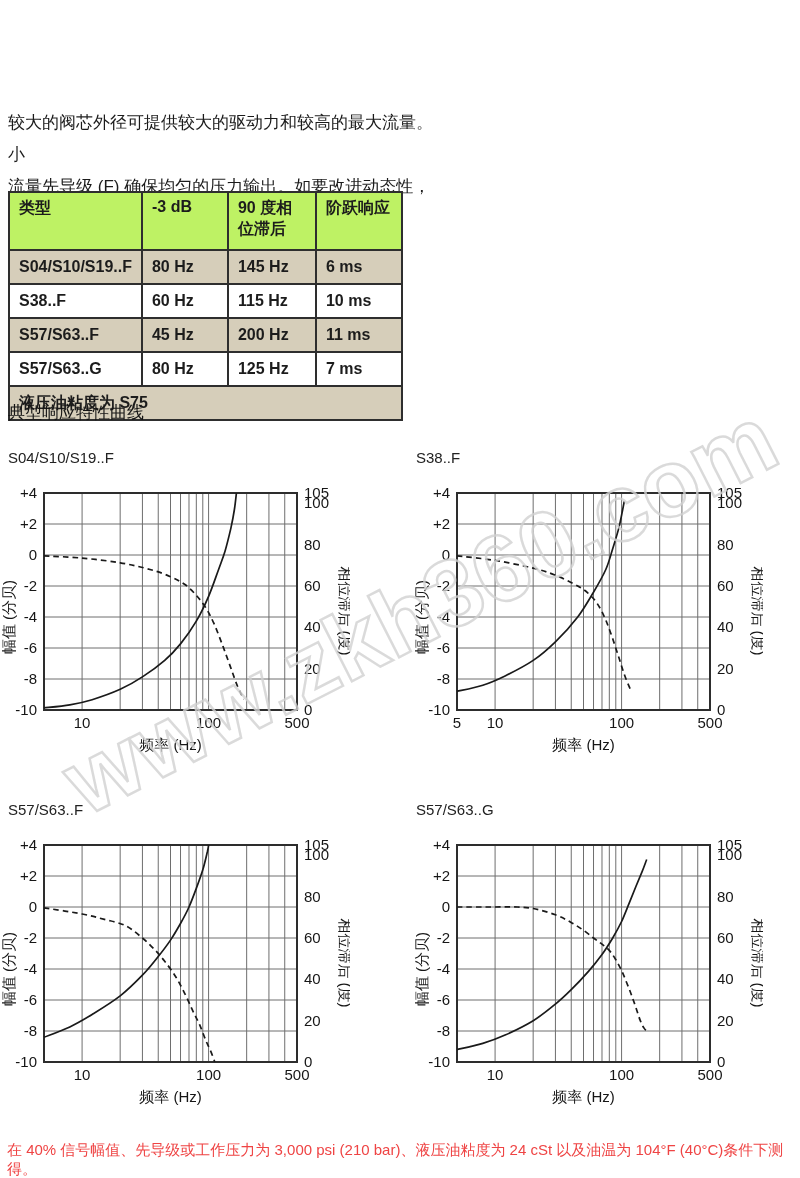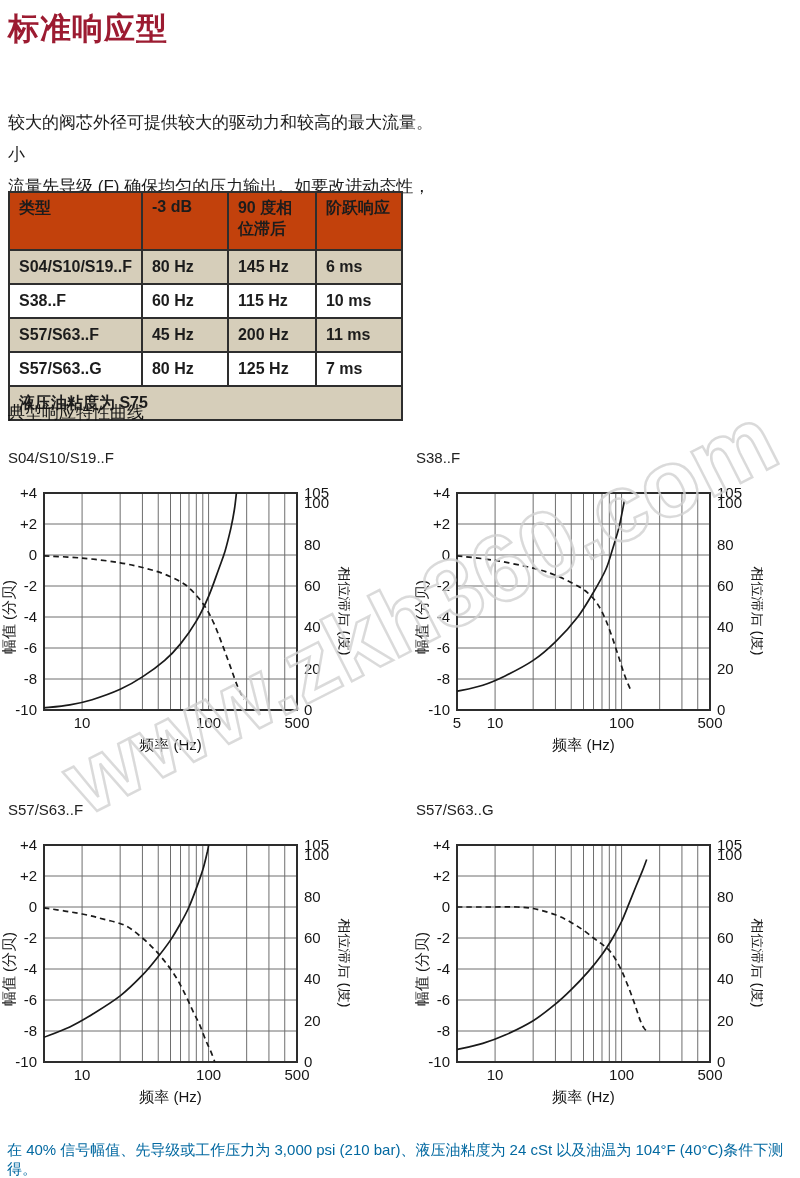--- a/index.html
+++ b/index.html
@@ -13,44 +13,43 @@
   }
   .intro{
     position:absolute;left:8px;top:107px;width:430px;font-size:17px;line-height:32px;
     font-weight:500;white-space:pre-line;color:#1b1b1b;
   }
   table.spec{
     position:absolute;left:8px;top:191px;border-collapse:collapse;table-layout:fixed;
     font-size:16px;font-weight:600;color:#1c1c1c;
   }
   table.spec,table.spec th,table.spec td{border:2px solid #2e2e2e;}
-  table.spec th{height:46px;text-align:left;vertical-align:top;padding:5px 9px;background:#c2410c;font-size:16px;}
+  table.spec th{height:46px;text-align:left;vertical-align:top;padding:5px 9px;background:#bef264;font-size:16px;}
   table.spec td{height:26px;padding:3px 9px;vertical-align:middle;}
   tr.stripe td{background:#d6ceba;}
   tr.plain td{background:#ffffff;}
   .section-heading{
     position:absolute;left:8px;top:401px;font-size:17px;font-weight:normal;color:#141414;
   }
   .chart-label{position:absolute;font-size:15px;color:#222222;}
   .chart-svg{position:absolute;}
   .footnote{
-    position:absolute;left:7px;top:1141px;width:790px;font-size:15px;color:#0369a1;font-weight:500;
+    position:absolute;left:7px;top:1141px;width:790px;font-size:15px;color:#ef4444;font-weight:500;
   }
   .watermark{
     position:absolute;left:420px;top:610px;transform:translate(-50%,-50%) rotate(-27deg);
     font-size:95px;font-weight:bold;white-space:nowrap;color:transparent;
     -webkit-text-stroke:2.5px #d2d2d2;opacity:.8;pointer-events:none;z-index:5;
   }
 </style>
 </head>
 <body>
 
 <div class="page">
 
-  <div class="doc-title">标准响应型</div>
 
   <div class="intro">较大的阀芯外径可提供较大的驱动力和较高的最大流量。小
 流量先导级 (F) 确保均匀的压力输出。如要改进动态性，可
 以选择大流量先导级 (G)。</div>
 
   <table class="spec">
     <colgroup>
         <col style="width: 124px;">
         <col style="width: 86px;">
         <col style="width: 88px;">

